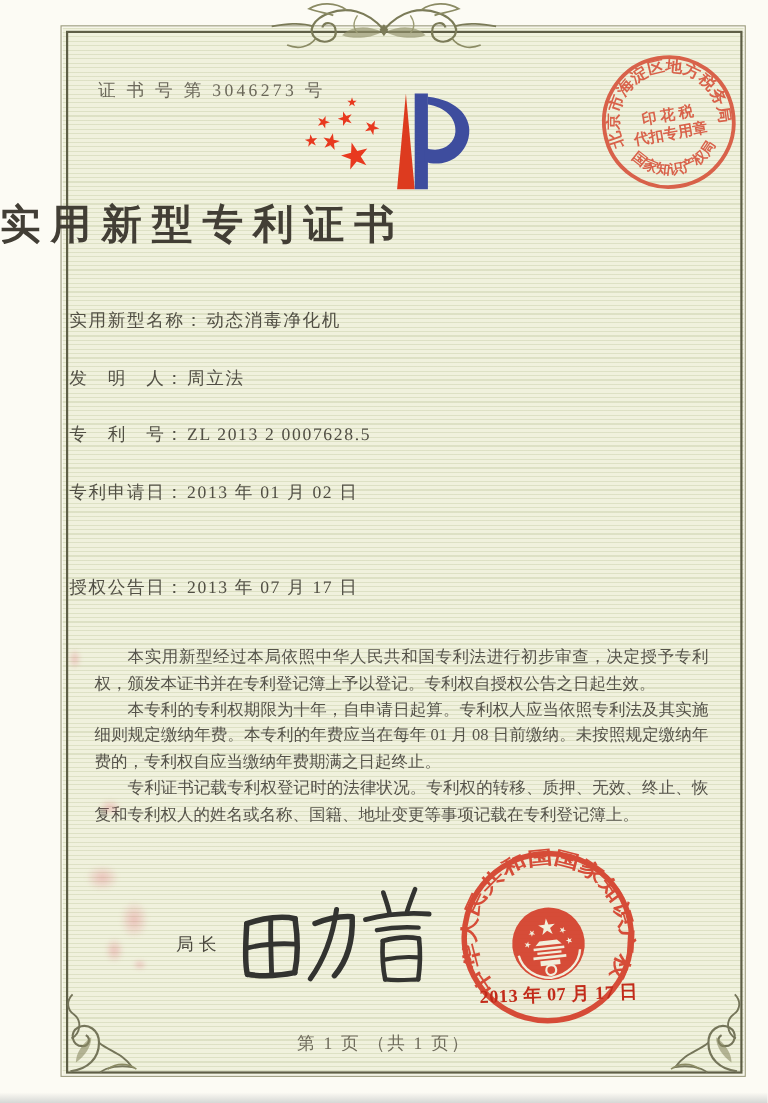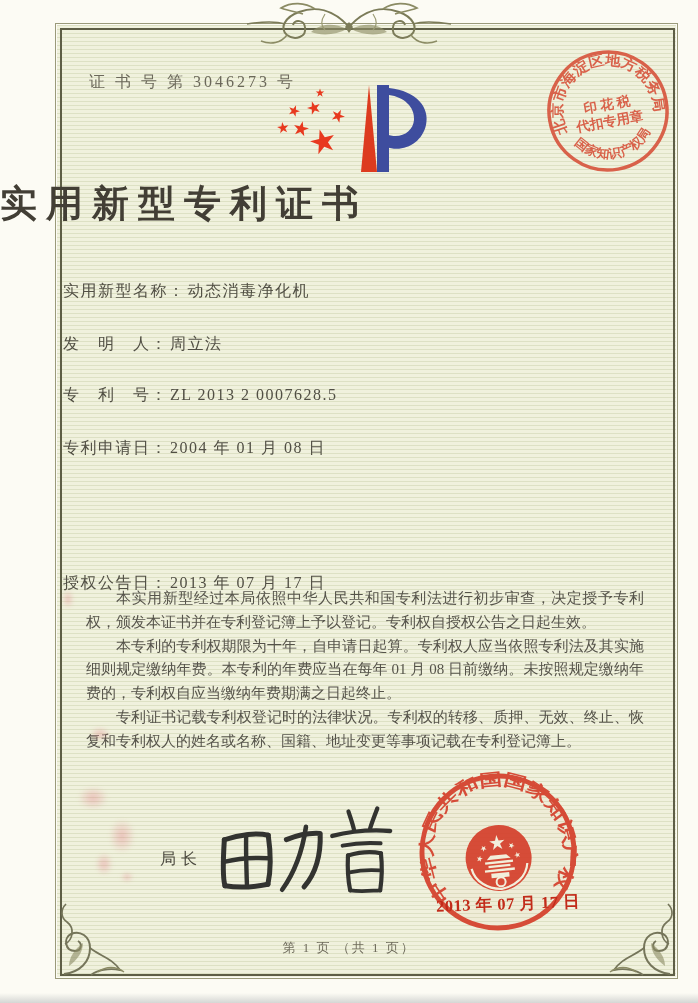--- a/index.html
+++ b/index.html
@@ -24,21 +24,21 @@
          color:#514f44;white-space:nowrap;}
   .field .val{margin-left:2px;}
   .paras{position:absolute;left:62px;top:587px;width:582px;font-size:15px;
          line-height:23.8px;color:#55534a;text-align:justify;}
   .paras p{margin:0;text-indent:2em;padding-left:24px;}
   .sig-label{position:absolute;left:160px;top:849px;font-size:16px;
          letter-spacing:5px;color:#4a483e;}
   .sig-svg{position:absolute;left:203px;top:797px;}
   .sr{position:absolute;width:1px;height:1px;opacity:0;overflow:hidden;pointer-events:none;}
   .footer{position:absolute;left:0;top:939px;width:698px;text-align:center;
-         font-size:13px;letter-spacing:2px;color:#6f6c5c;}
+         font-size:16px;letter-spacing:2px;color:#6f6c5c;}
   .tax-seal{position:absolute;left:545px;top:48px;transform:rotate(-10deg);opacity:.83;}
   .office-seal{position:absolute;left:416px;top:770px;transform:rotate(-6deg);opacity:.93;}
   .seal-date{position:absolute;left:436px;top:893px;width:160px;font-size:16.5px;
          font-weight:700;color:#c22b1a;letter-spacing:.5px;transform:rotate(-2deg);
          white-space:nowrap;}
   .logo{position:absolute;left:268px;top:82px;}
   .ornament-top{position:absolute;left:229px;top:0px;}
   .corner-bl{position:absolute;left:58px;top:886px;}
   .corner-br{position:absolute;left:596px;top:886px;transform:scaleX(-1);}
   .smudge{position:absolute;border-radius:50%;filter:blur(2px);
@@ -111,23 +111,23 @@
   <div class="field" style="top:281px">
     <span>实用新型名称：</span><span class="val">动态消毒净化机</span>
   </div>
   <div class="field" style="top:334px">
     <span>发　明　人：</span><span class="val">周立法</span>
   </div>
   <div class="field" style="top:385px">
     <span>专　利　号：</span><span class="val">ZL 2013 2 0007628.5</span>
   </div>
   <div class="field" style="top:438px">
-    <span>专利申请日：</span><span class="val">2004 年 01 月 08 日</span>
-  </div>
-  <div class="field" style="top:573px">
+    <span>专利申请日：</span><span class="val">2013 年 01 月 02 日</span>
+  </div>
+  <div class="field" style="top:524px">
     <span>授权公告日：</span><span class="val">2013 年 07 月 17 日</span>
   </div>
 
   <div class="paras">
     <p>本实用新型经过本局依照中华人民共和国专利法进行初步审查，决定授予专利权，颁发本证书并在专利登记簿上予以登记。专利权自授权公告之日起生效。</p>
     <p>本专利的专利权期限为十年，自申请日起算。专利权人应当依照专利法及其实施细则规定缴纳年费。本专利的年费应当在每年 01 月 08 日前缴纳。未按照规定缴纳年费的，专利权自应当缴纳年费期满之日起终止。</p>
     <p>专利证书记载专利权登记时的法律状况。专利权的转移、质押、无效、终止、恢复和专利权人的姓名或名称、国籍、地址变更等事项记载在专利登记簿上。</p>
   </div>
 
   <div class="sig-label">局长</div>

